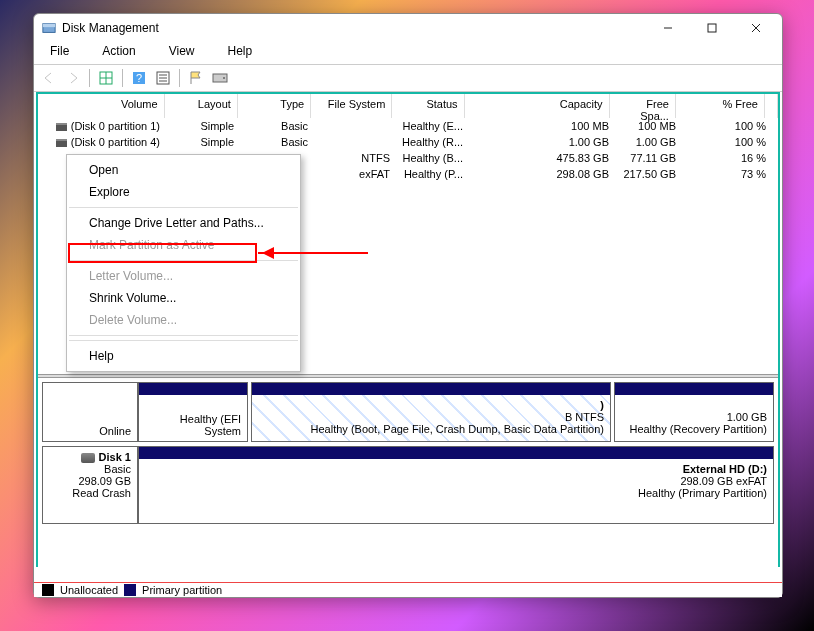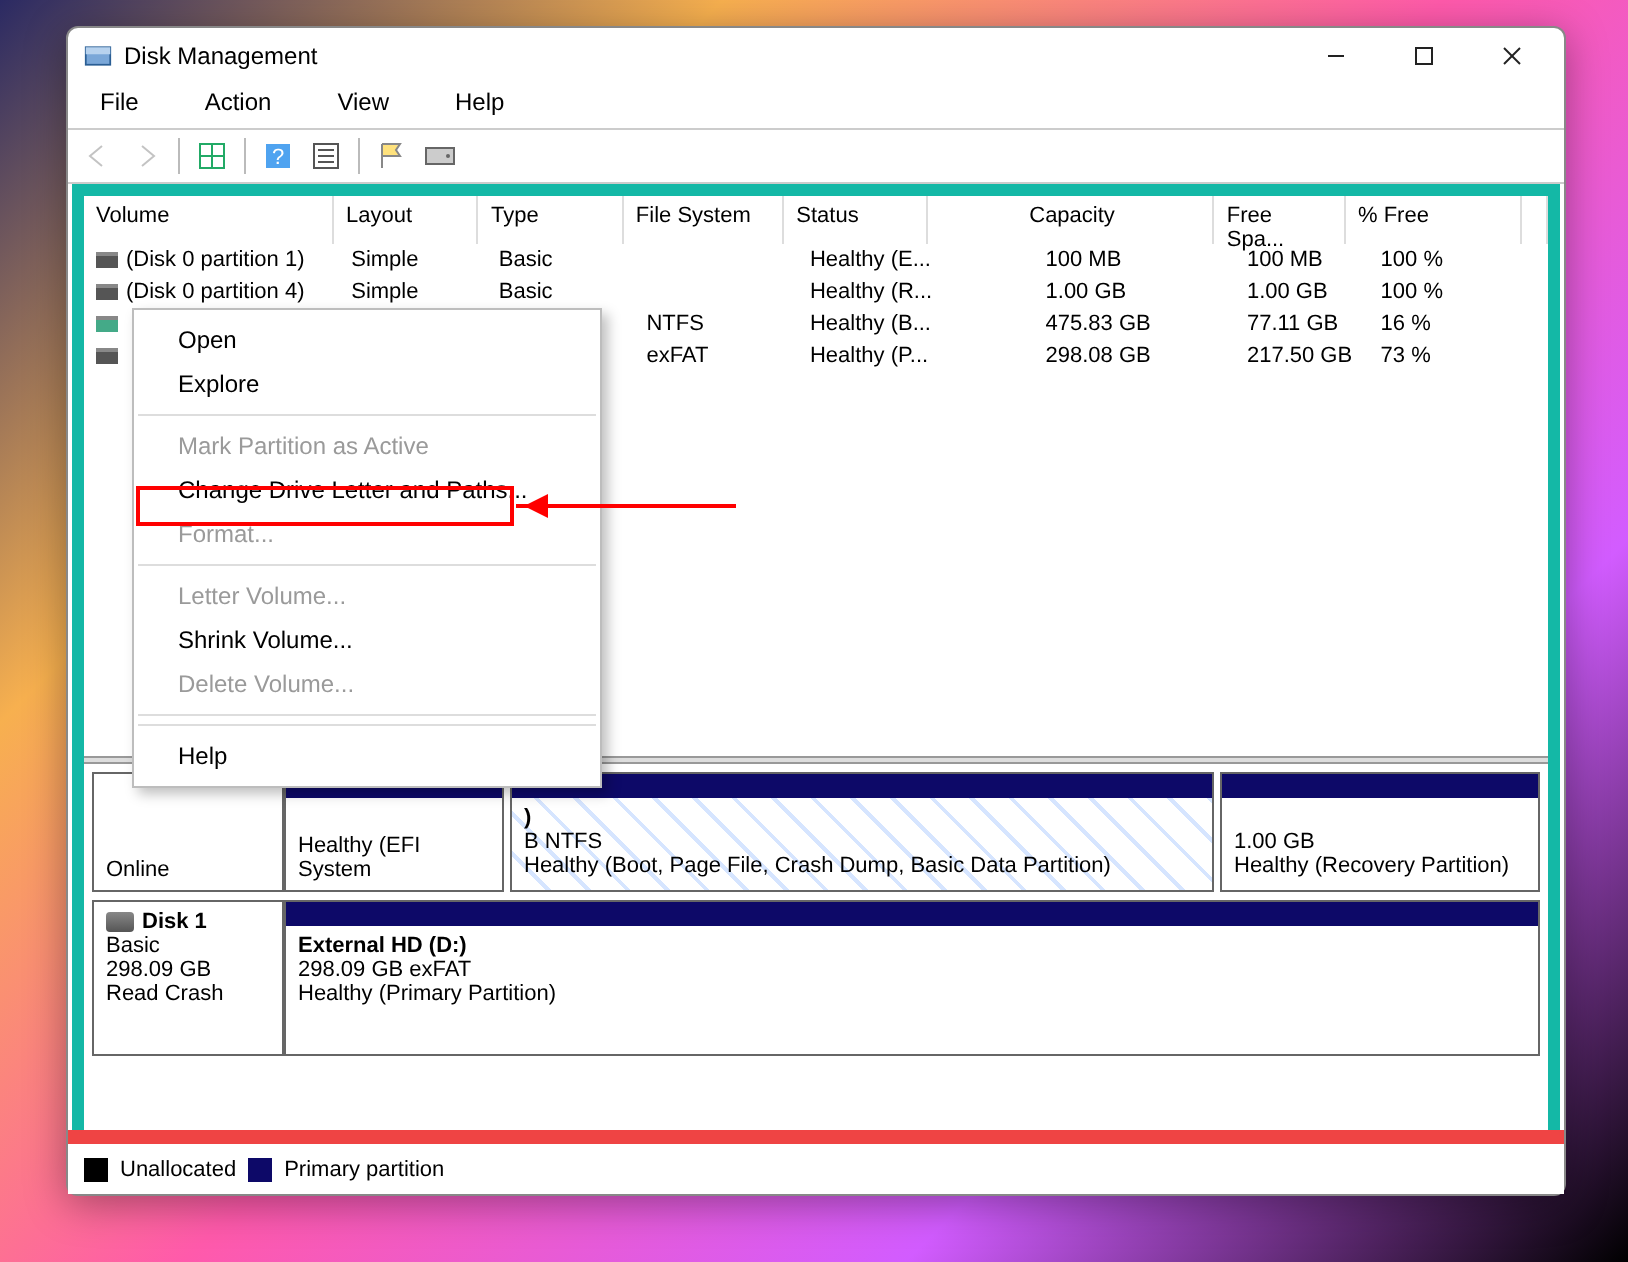--- a/index.html
+++ b/index.html
@@ -9,21 +9,21 @@
   .titlebar .icon { width:14px; height:14px; margin-right:6px; }
   .title-text { flex:1; font-size:12px; }
   .win-btn { width:44px; height:28px; display:flex; align-items:center; justify-content:center; font-size:12px; color:#333;}
   .menubar { height:22px; display:flex; gap:13px; padding:0 6px; font-size:12px; }
   .menubar div { padding:2px 10px; }
   .toolbar { height:28px; border-top:1px solid #ccc; border-bottom:1px solid #ccc; display:flex; align-items:center; gap:2px; padding:0 4px;}
   .tool { width:22px; height:22px; display:flex; align-items:center; justify-content:center; border:1px solid transparent;}
   .tool.disabled{opacity:.35;}
   .tool-sep{width:1px;height:18px;background:#bbb;margin:0 3px;}
   .tool svg{width:16px;height:16px;}
-  .content { position:absolute; top:78px; left:2px; right:2px; bottom:30px; border:6px solid #14b8a6; }
+  .content { position:absolute; top:78px; left:2px; right:2px; bottom:30px; border:2px solid #14b8a6;text-align:right; }
   .pane-divider{height:4px;background:#ddd;border-top:1px solid #999;border-bottom:1px solid #999;}
   
   .vol-table { height:280px; background:#fff; overflow:hidden; }
   .headers { display:flex; font-size:11px; height:24px; }
   .th { border-right:1px solid #ddd; padding:4px 6px; background:#fff; }
   .col0{width:128px;} .col1{width:74px;} .col2{width:74px;} .col3{width:82px;} .col4{width:73px;} .col5{width:101px;margin-left:45px;} .col6{width:67px;} .col7{width:90px;} .col8{flex:1;}
   .rows{font-size:11px;}
   .row{display:flex;height:16px;align-items:center;}
   .cell{padding:0 6px;white-space:nowrap;overflow:hidden;}
   .vol-icon{display:inline-block;width:11px;height:8px;background:#555;margin-right:4px;border-top:2px solid #888;vertical-align:middle;}
@@ -32,21 +32,21 @@
   .graph{background:#fff;overflow:hidden;height:195px;}
   .graph-inner{padding:4px;}
   .disk-row{display:flex;gap:0;margin-bottom:4px;}
   .disk-label{width:96px;border:1px solid #666;padding:4px 6px;font-size:11px;min-height:78px;}
   .disk-label b{font-size:11px;}
   .disk-icon{display:inline-block;width:14px;height:10px;background:linear-gradient(#888,#555);margin-right:4px;border-radius:2px;vertical-align:middle;}
   .parts{flex:1;display:flex;gap:3px;}
   .part{border:1px solid #666;display:flex;flex-direction:column;font-size:11px;}
   .part .bar{height:12px;background:#0d0968;}
   .part .body{padding:4px 6px;flex:1;}
-  .legend{position:absolute;bottom:0;left:0;right:0;height:32px;border-top:7px solid #ef4444;font-size:11px;display:flex;align-items:center;gap:6px;padding:0 8px;background:#fff;}
+  .legend{position:absolute;bottom:0;left:0;right:0;height:15px;border-top:1px solid #ef4444;font-size:11px;display:flex;align-items:center;gap:6px;padding:0 8px;background:#fff;}
   .swatch{width:12px;height:12px;display:inline-block;}
   
   .context{position:absolute;top:154px;left:50px;width:235px;background:#fff;border:1px solid #bdbdbd;box-shadow:3px 3px 6px rgba(0,0,0,.25);padding:4px 0;font-size:12px;z-index:100;margin-left:16px;}
   .context .item{padding:4px 22px;}
   .context .item.disabled{color:#9a9a9a;}
   .context .sep{height:1px;background:#ddd;margin:4px 2px;}
   .highlight-box{position:absolute;top:243px;left:68px;width:189px;height:20px;border:2px solid #ff0000;pointer-events:none;z-index:200;}
   .arrow{position:absolute;top:252px;left:258px;width:110px;height:2px;background:#ff0000;z-index:200;}
   .arrow::before{content:"";position:absolute;left:-2px;top:-5px;border:6px solid transparent;border-right:12px solid #ff0000;}
 </style>
@@ -254,23 +254,22 @@
     <span>Unallocated</span>
     <span class="swatch" style="background:#0d0968"></span>
     <span>Primary partition</span>
   </div>
 </div>
 
 <div class="context">
   <div class="item">Open</div>
   <div class="item">Explore</div>
   <div class="sep"></div>
+  <div class="item">Change Drive Letter and Paths...</div>
   <div class="item disabled">Mark Partition as Active</div>
-  <div class="item">Change Drive Letter and Paths...</div>
-  <div class="item disabled">Format...</div>
   <div class="sep"></div>
   <div class="item disabled">Letter Volume...</div>
   <div class="item">Shrink Volume...</div>
   <div class="item disabled">Delete Volume...</div>
   <div class="sep"></div>
   <div class="sep"></div>
   <div class="item">Help</div>
 </div>
 
 <div class="highlight-box"></div>

